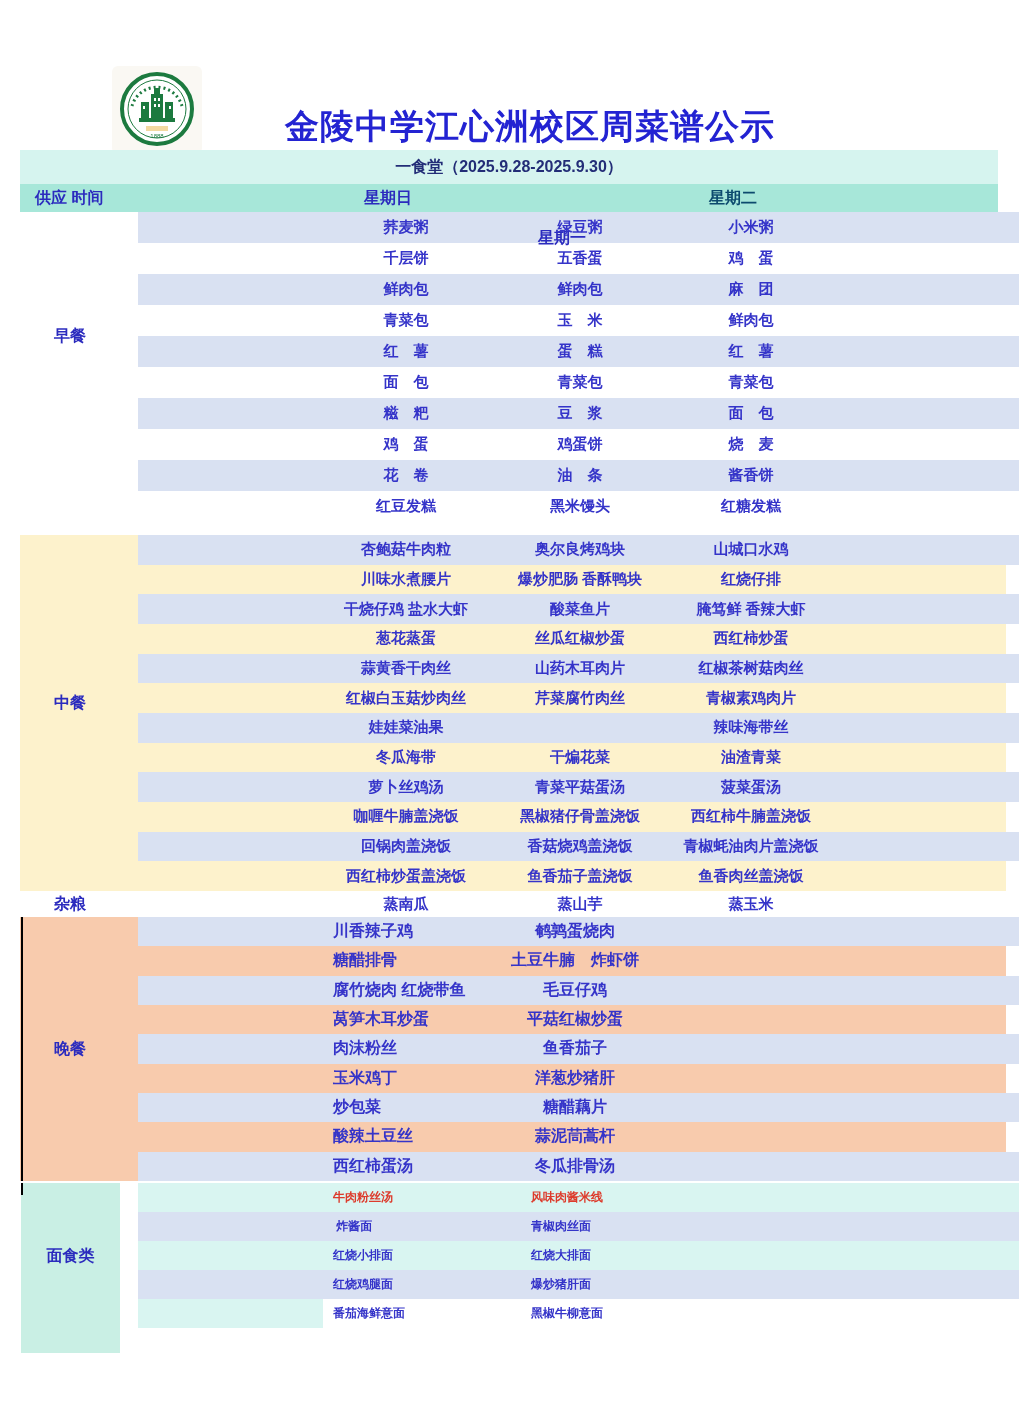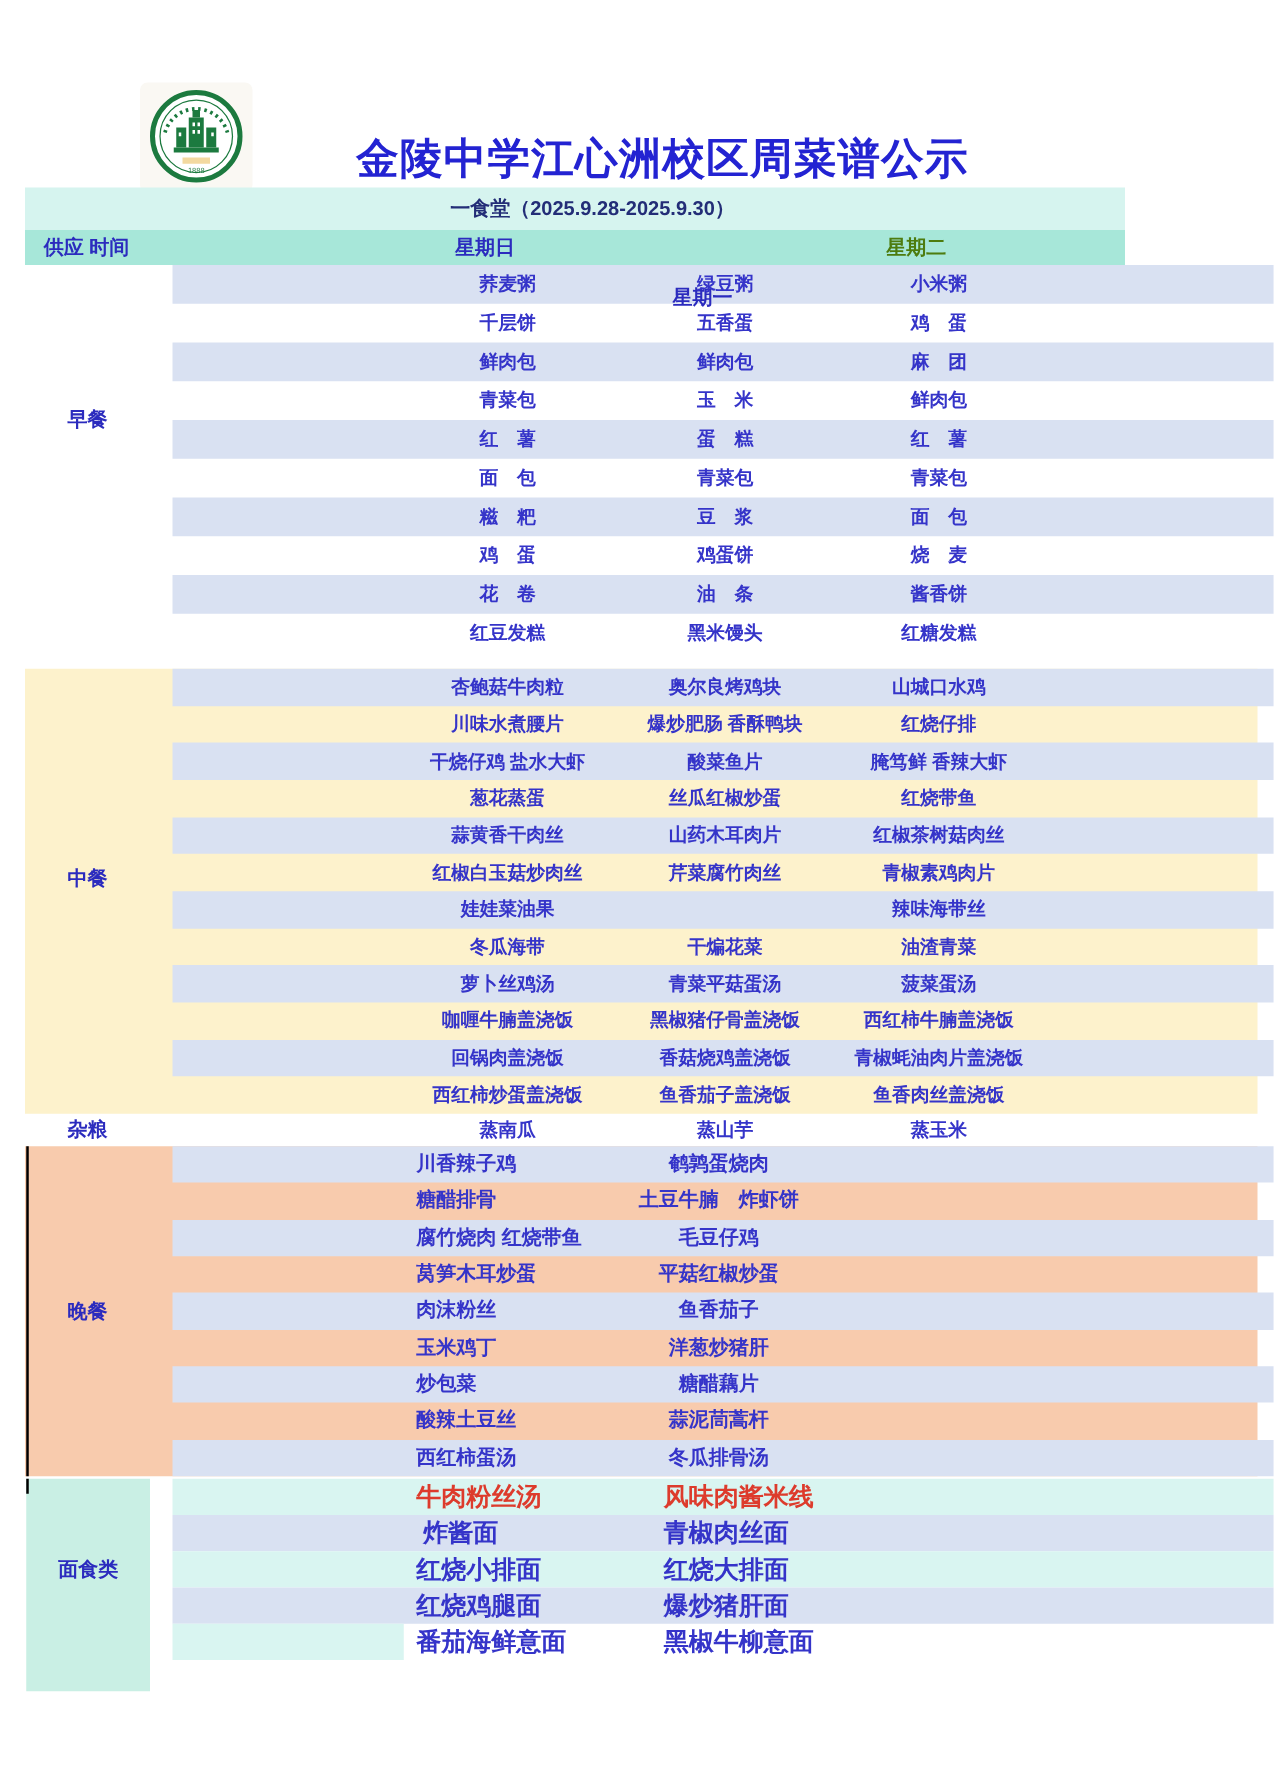--- a/index.html
+++ b/index.html
@@ -3,21 +3,21 @@
 <meta charset="utf-8">
 <style>
   html,body{margin:0;padding:0;background:#ffffff;}
   .page{position:relative;width:1019px;height:1428px;background:#ffffff;overflow:hidden;
         font-family:"Liberation Sans", sans-serif;}
 
   
   .logo-card{position:absolute;left:112px;top:66px;width:90px;height:88px;background:#faf8f3;border-radius:6px;}
   .title{position:absolute;left:20px;top:104px;width:986px;padding-left:34px;box-sizing:border-box;
          text-align:center;font-size:34px;font-weight:bold;color:#2323d2;letter-spacing:1px;white-space:nowrap;}
-  .bar{position:absolute;left:20px;width:852px;padding-left:28px;}
+  .bar{position:absolute;left:20px;width:978px;}
   .subtitle{top:150px;height:34px;background:#d6f4ef;display:flex;align-items:center;justify-content:center;
             font-size:16px;font-weight:bold;color:#232d77;}
   .thead{top:184px;height:28px;background:#a7e7d9;}
   .hlabel{position:absolute;left:15px;top:0;height:100%;display:flex;align-items:center;
           font-size:16px;font-weight:bold;color:#2b2bbe;white-space:pre;}
 
   
   .sec{position:absolute;left:20px;width:986px;display:block;}
   .rows{position:absolute;left:18px;top:0;width:100%;height:100%;display:flex;flex-direction:column;align-items:flex-end;}
   .row{position:relative;flex:1 1 0;width:100%;}
@@ -41,21 +41,21 @@
   .lunch{top:535px;height:356px;background:#fdf2cc;}
   .lunch .seclabel{top:158px;}
   .grains{top:891px;height:26px;}
   .grains .seclabel{top:3px;}
   .dinner{top:917px;height:264px;background:#f8cbad;}
   .dinner .seclabel{top:122px;}
   .dinner .cell{font-size:16px;}
   .dinner .c1{left:295px;width:280px;justify-content:flex-start;}
   .dinner .c2{left:429px;width:216px;justify-content:center;}
   .noodles{top:1183px;height:145px;background:transparent;}
-  .noodles .cell{font-size:20px;}
+  .noodles .cell{font-size:12px;}
   .noodles .c1{left:295px;width:280px;justify-content:flex-start;}
   .noodles .c2{left:493px;width:280px;justify-content:flex-start;}
 
   .noodle-col{position:absolute;left:21px;top:1183px;width:99px;height:170px;background:#c9efe4;z-index:0;}
   .noodle-col .seclabel{top:63px;width:99px;}
   .vline{position:absolute;background:#000000;width:2px;z-index:3;}
   .vline.dinner-line{left:21px;top:917px;height:264px;}
   .vline.noodle-tick{left:21px;top:1183px;height:12px;}
 </style>
 </head>
@@ -87,21 +87,21 @@
   <div class="title">金陵中学江心洲校区周菜谱公示</div>
 
   <div class="bar subtitle">
     <span>一食堂（2025.9.28-2025.9.30）</span>
   </div>
 
   <div class="bar thead">
     <div class="hlabel">供应 时间</div>
     <div class="cell c1" style="color:#2b2bbe;font-size:16px;">星期日</div>
     <div class="cell c2" style="color:#2b2bbe;font-size:16px;margin-top:40px;">星期一</div>
-    <div class="cell c3" style="color:#4d7c0f;font-size:16px;">星期二</div>
+    <div class="cell c3" style="color:#0c4a6e;font-size:16px;">星期二</div>
   </div>
 
   <section class="sec breakfast">
     <div class="rows">
         <div class="row stripe">
           <div class="cell c1">荞麦粥</div>
           <div class="cell c2">绿豆粥</div>
           <div class="cell c3">小米粥</div>
         </div>
         <div class="row">
@@ -166,21 +166,21 @@
           <div class="cell c3">红烧仔排</div>
         </div>
         <div class="row stripe">
           <div class="cell c1">干烧仔鸡 盐水大虾</div>
           <div class="cell c2">酸菜鱼片</div>
           <div class="cell c3">腌笃鲜 香辣大虾</div>
         </div>
         <div class="row">
           <div class="cell c1">葱花蒸蛋</div>
           <div class="cell c2">丝瓜红椒炒蛋</div>
-          <div class="cell c3">红烧带鱼</div>
+          <div class="cell c3">西红柿炒蛋</div>
         </div>
         <div class="row stripe">
           <div class="cell c1">蒜黄香干肉丝</div>
           <div class="cell c2">山药木耳肉片</div>
           <div class="cell c3">红椒茶树菇肉丝</div>
         </div>
         <div class="row">
           <div class="cell c1">红椒白玉菇炒肉丝</div>
           <div class="cell c2">芹菜腐竹肉丝</div>
           <div class="cell c3">青椒素鸡肉片</div>

